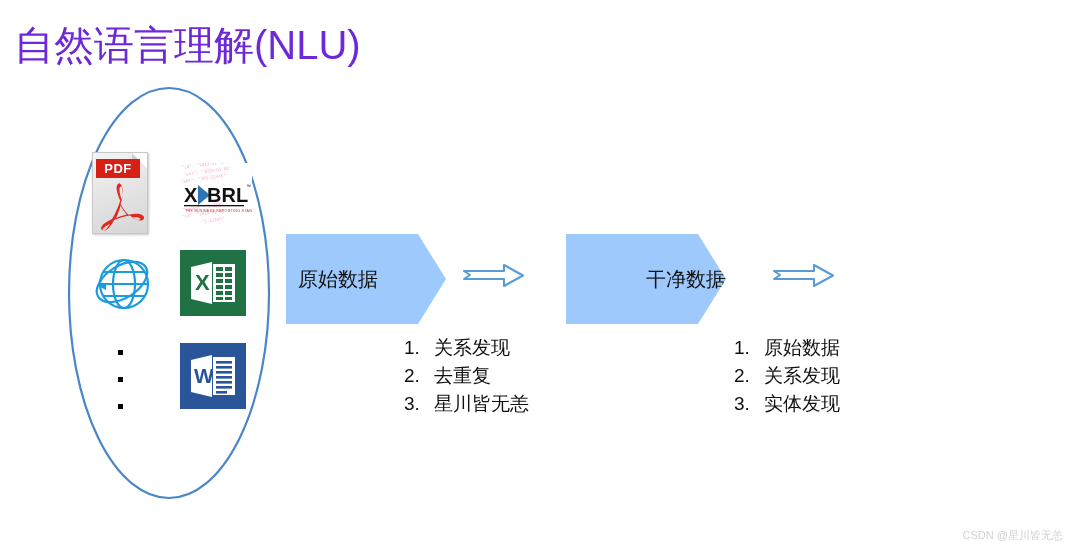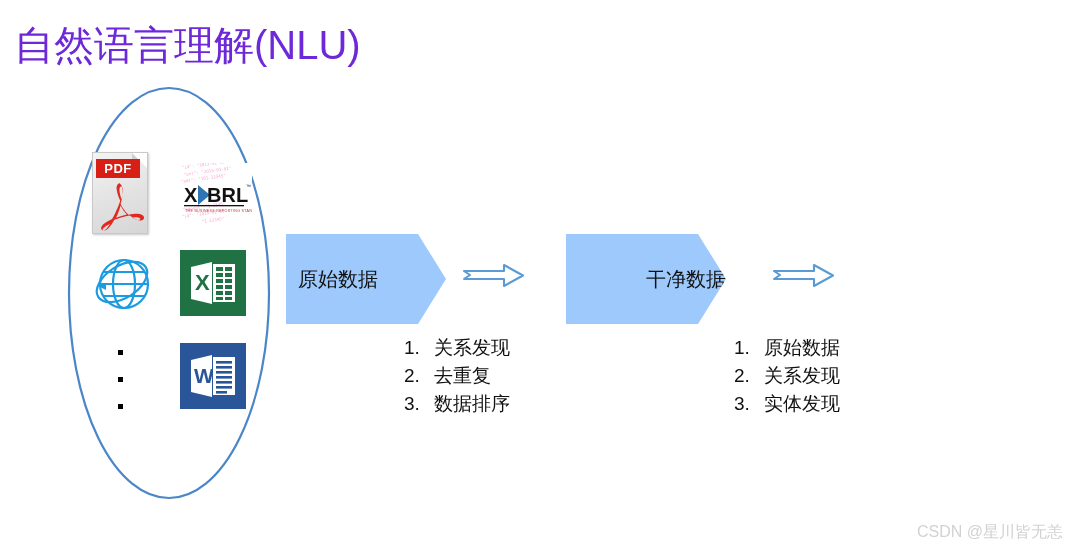--- a/index.html
+++ b/index.html
@@ -134,21 +134,21 @@
   #steps-2 { left: 734px; top: 334px; }
   .step-row { display: flex; white-space: nowrap; }
   .step-num { width: 30px; flex: 0 0 30px; }
   .step-text { }
 
   
   #watermark {
     position: absolute;
     right: 16px;
     bottom: 9px;
-    font-size: 16px;
+    font-size: 11px;
     color: #d2d2d2;
     white-space: nowrap;
   }
 </style>
 </head>
 <body>
 
 <div id="slide">
 
   <div id="slide-title">自然语言理解(NLU)</div>
@@ -280,21 +280,21 @@
     <div class="step-row">
       <span class="step-num">1.</span>
       <span class="step-text">关系发现</span>
     </div>
     <div class="step-row">
       <span class="step-num">2.</span>
       <span class="step-text">去重复</span>
     </div>
     <div class="step-row">
       <span class="step-num">3.</span>
-      <span class="step-text">数据排序</span>
+      <span class="step-text">星川皆无恙</span>
     </div>
   </div>
 
   <div class="step-list" id="steps-2">
     <div class="step-row">
       <span class="step-num">1.</span>
       <span class="step-text">原始数据</span>
     </div>
     <div class="step-row">
       <span class="step-num">2.</span>

